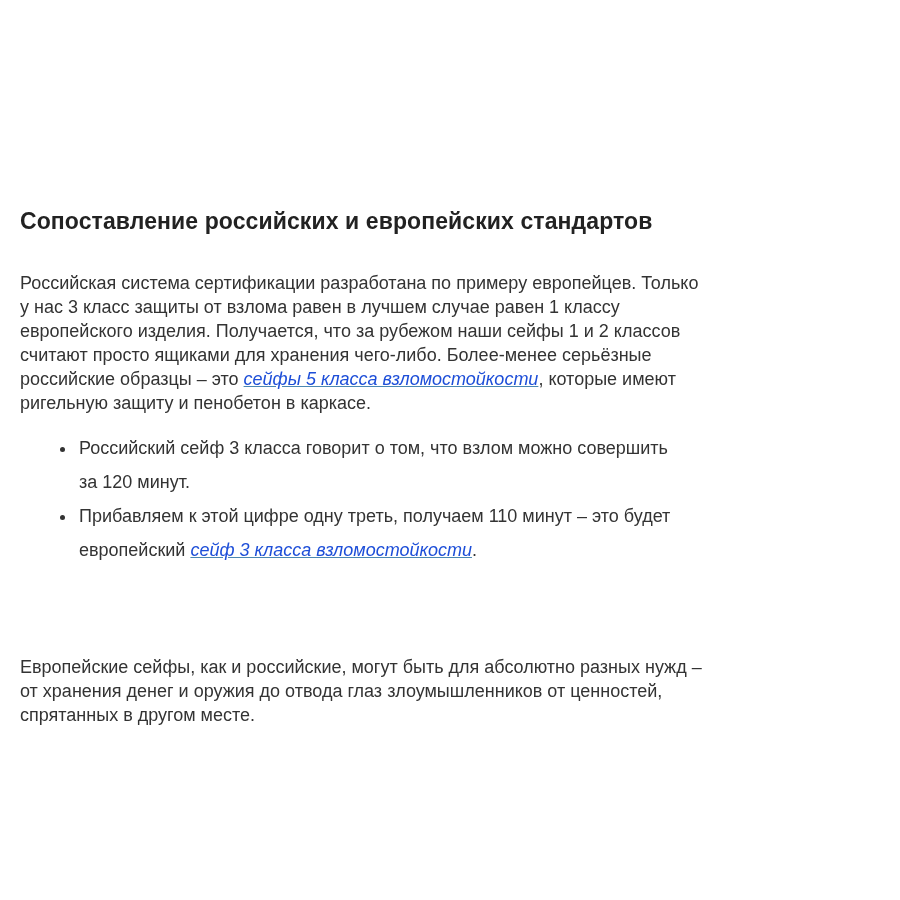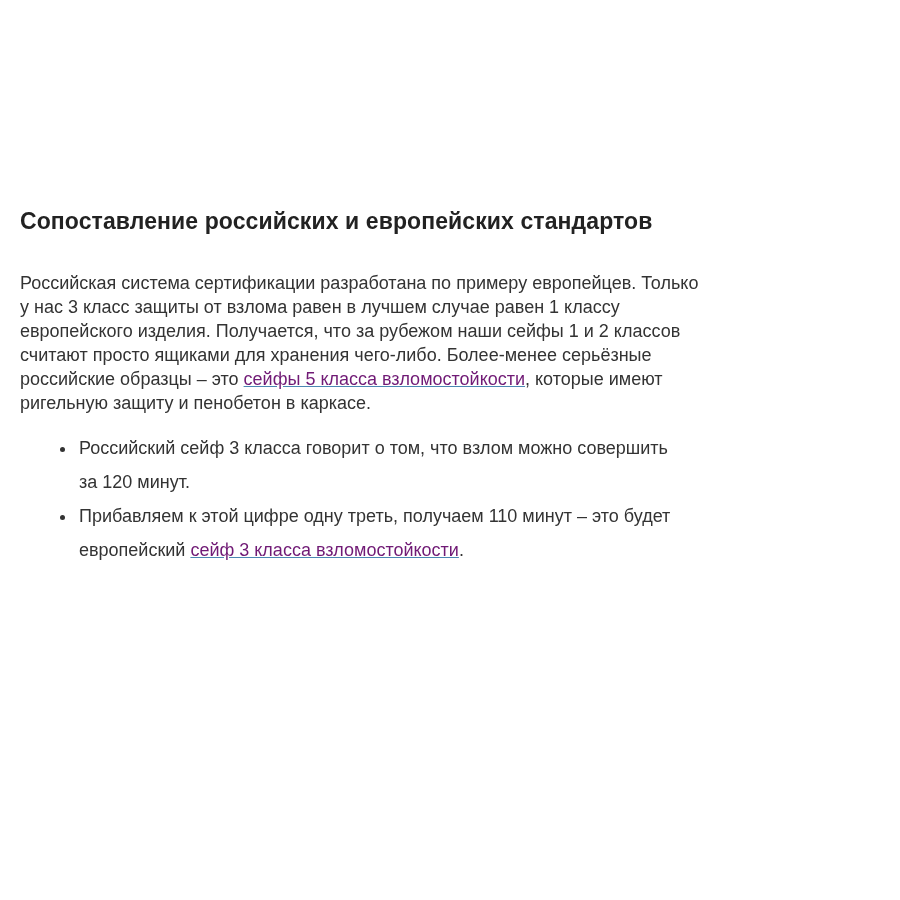--- a/index.html
+++ b/index.html
@@ -38,38 +38,40 @@
     padding: 0 0 0 41px;
     font-size: 18px;
     line-height: 34px;
     list-style: disc outside;
   }
   .article ul li {
     margin: 0;
     padding: 0 0 0 2px;
   }
   .article a {
-    color: #701a75;
+    color: #1d4ed8;
     text-decoration: underline;
     text-decoration-color: #4b87b2;
     cursor: pointer;
+    font-style: italic;
   }
   .final-paragraph {
     margin-top: 88px !important;
   }
 </style>
 </head>
 <body>
 
 <div class="article">
 
   <h1>Сопоставление российских и европейских стандартов</h1>
 
   <p><span>Российская система сертификации разработана по примеру европейцев. Только у нас 3 класс защиты от взлома равен в лучшем случае равен 1 классу европейского изделия. Получается, что за рубежом наши сейфы 1 и 2 классов считают просто ящиками для хранения чего-либо. Более-менее серьёзные российские образцы – это </span><a href="#">сейфы 5 класса взломостойкости</a><span>, которые имеют ригельную защиту и пенобетон в каркасе.</span></p>
 
 
   <ul>
     <li>Российский сейф 3 класса говорит о том, что взлом можно совершить за 120 минут.</li>
     <li><span>Прибавляем к этой цифре одну треть, получаем 110 минут – это будет европейский </span><a href="#">сейф 3 класса взломостойкости</a><span>.</span></li>
   </ul>
 
+  <p class="final-paragraph">Европейские сейфы, как и российские, могут быть для абсолютно разных нужд – от хранения денег и оружия до отвода глаз злоумышленников от ценностей, спрятанных в другом месте.</p>
 
 </div>
 
 </body></html>

